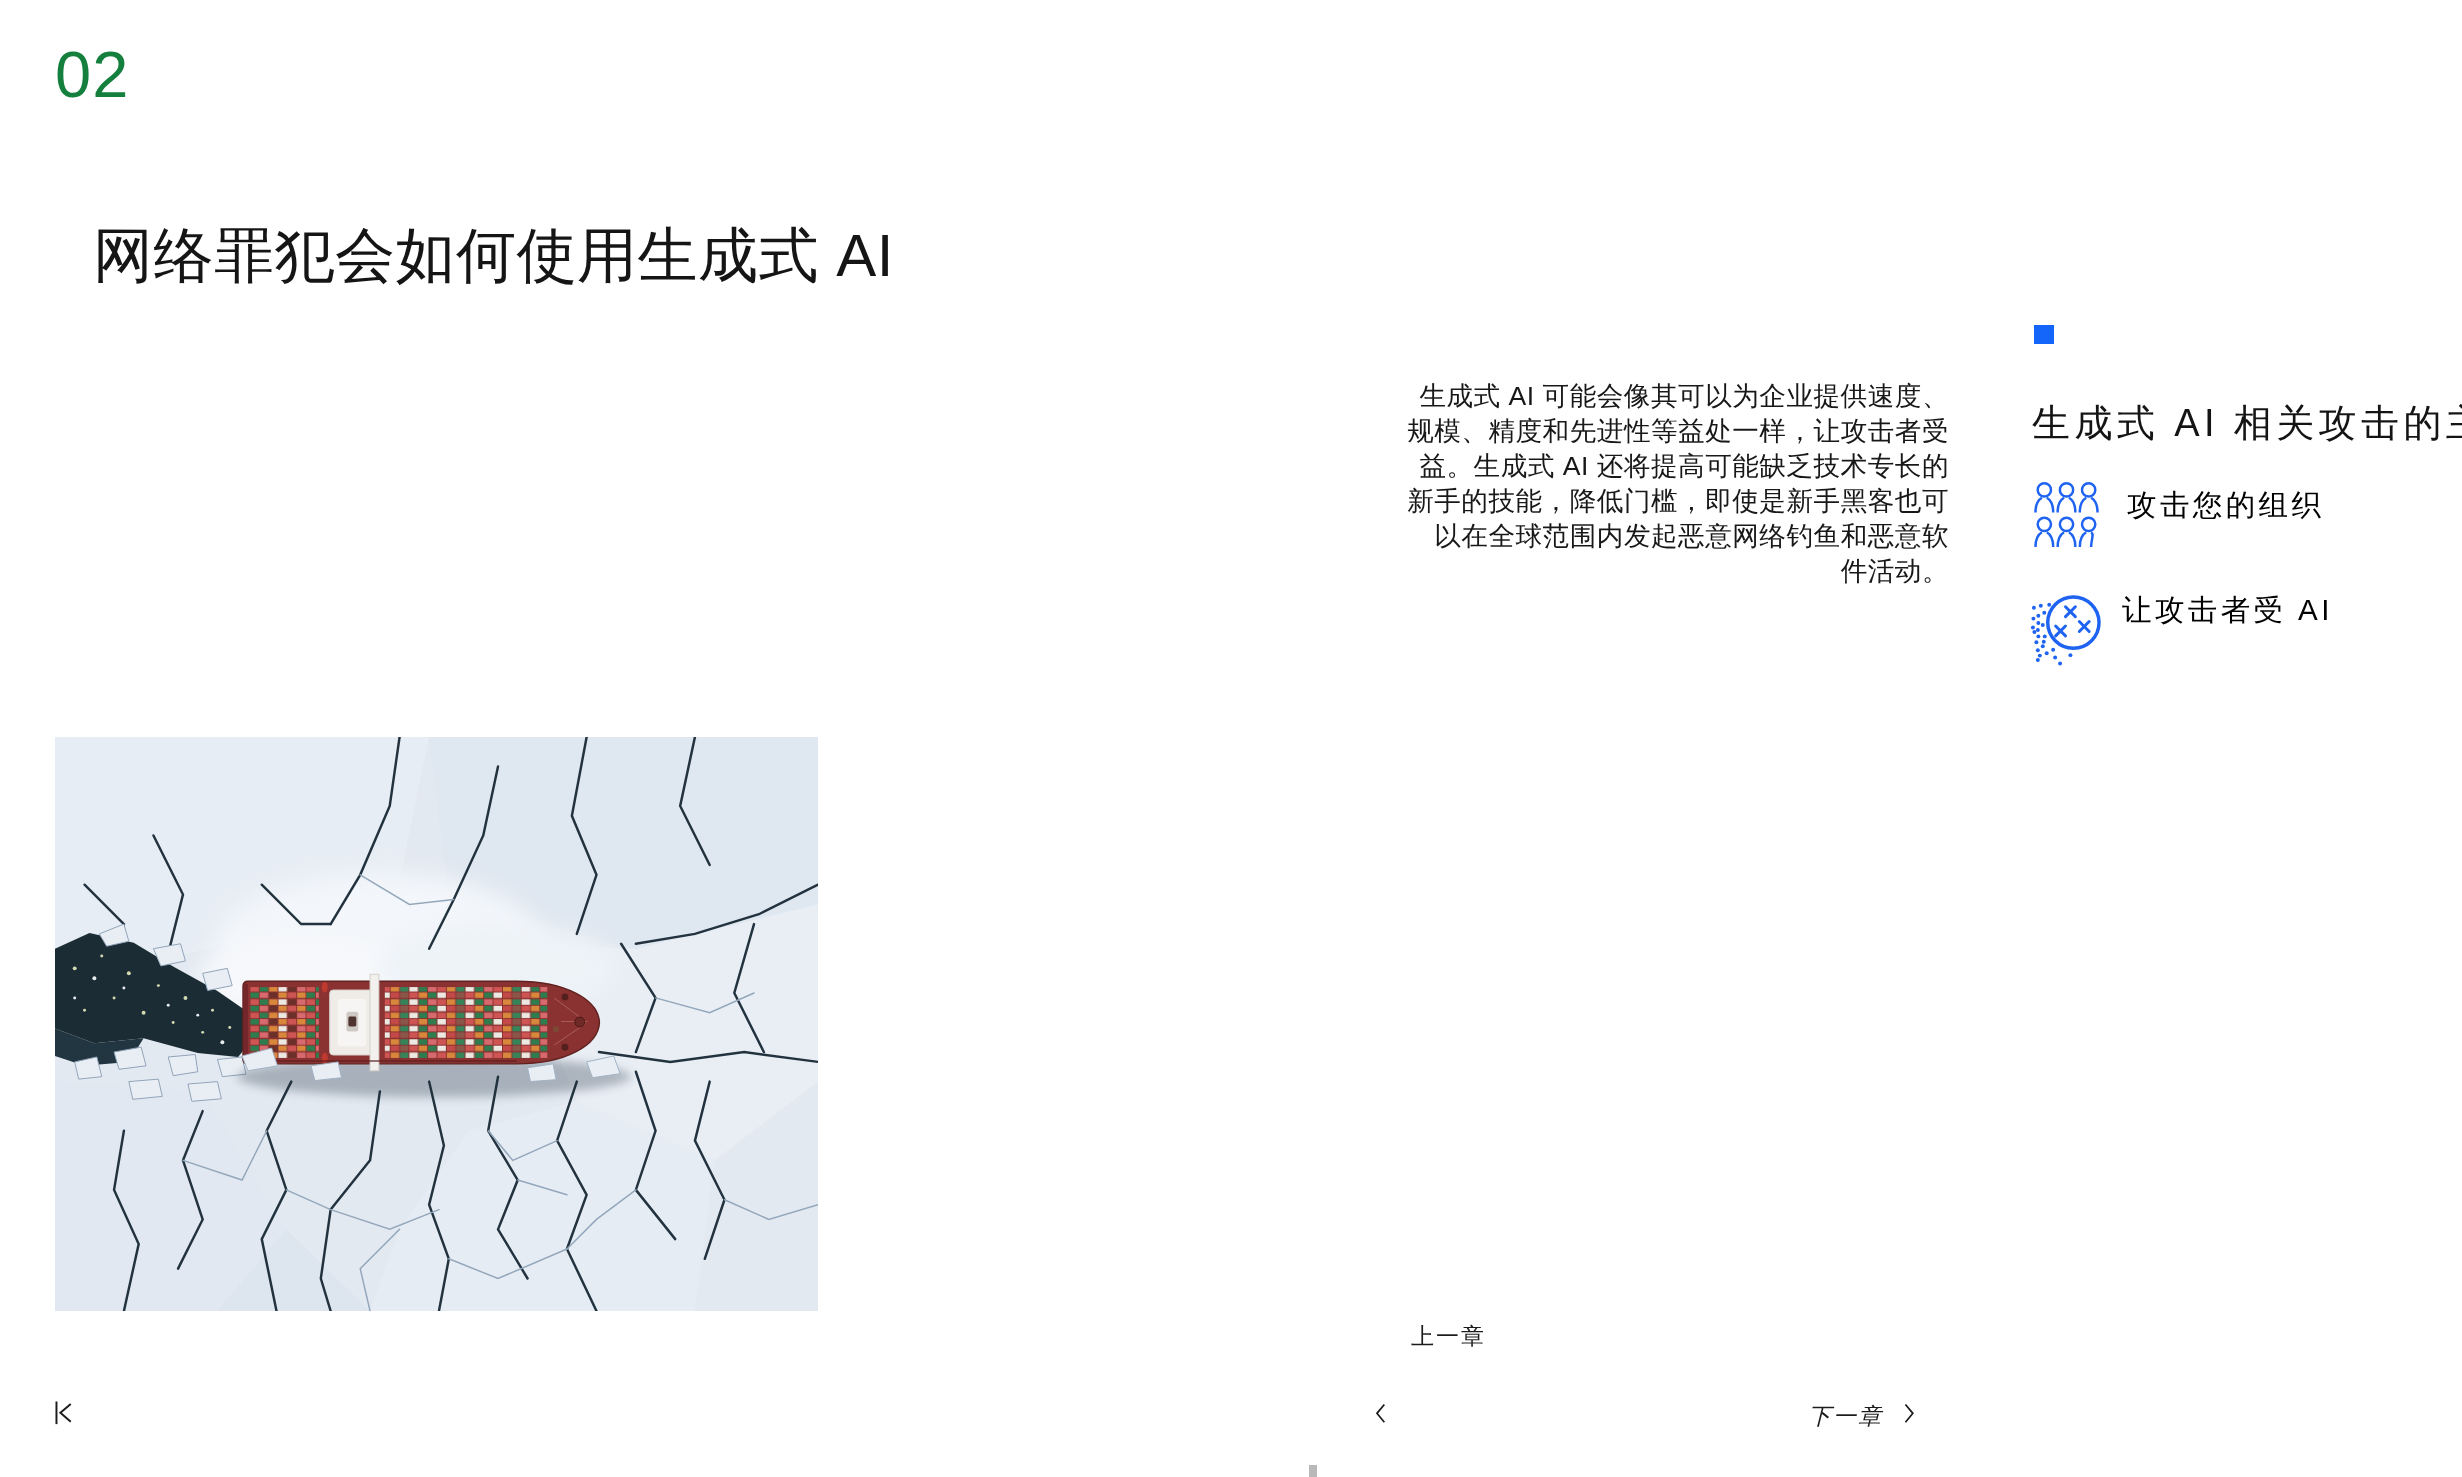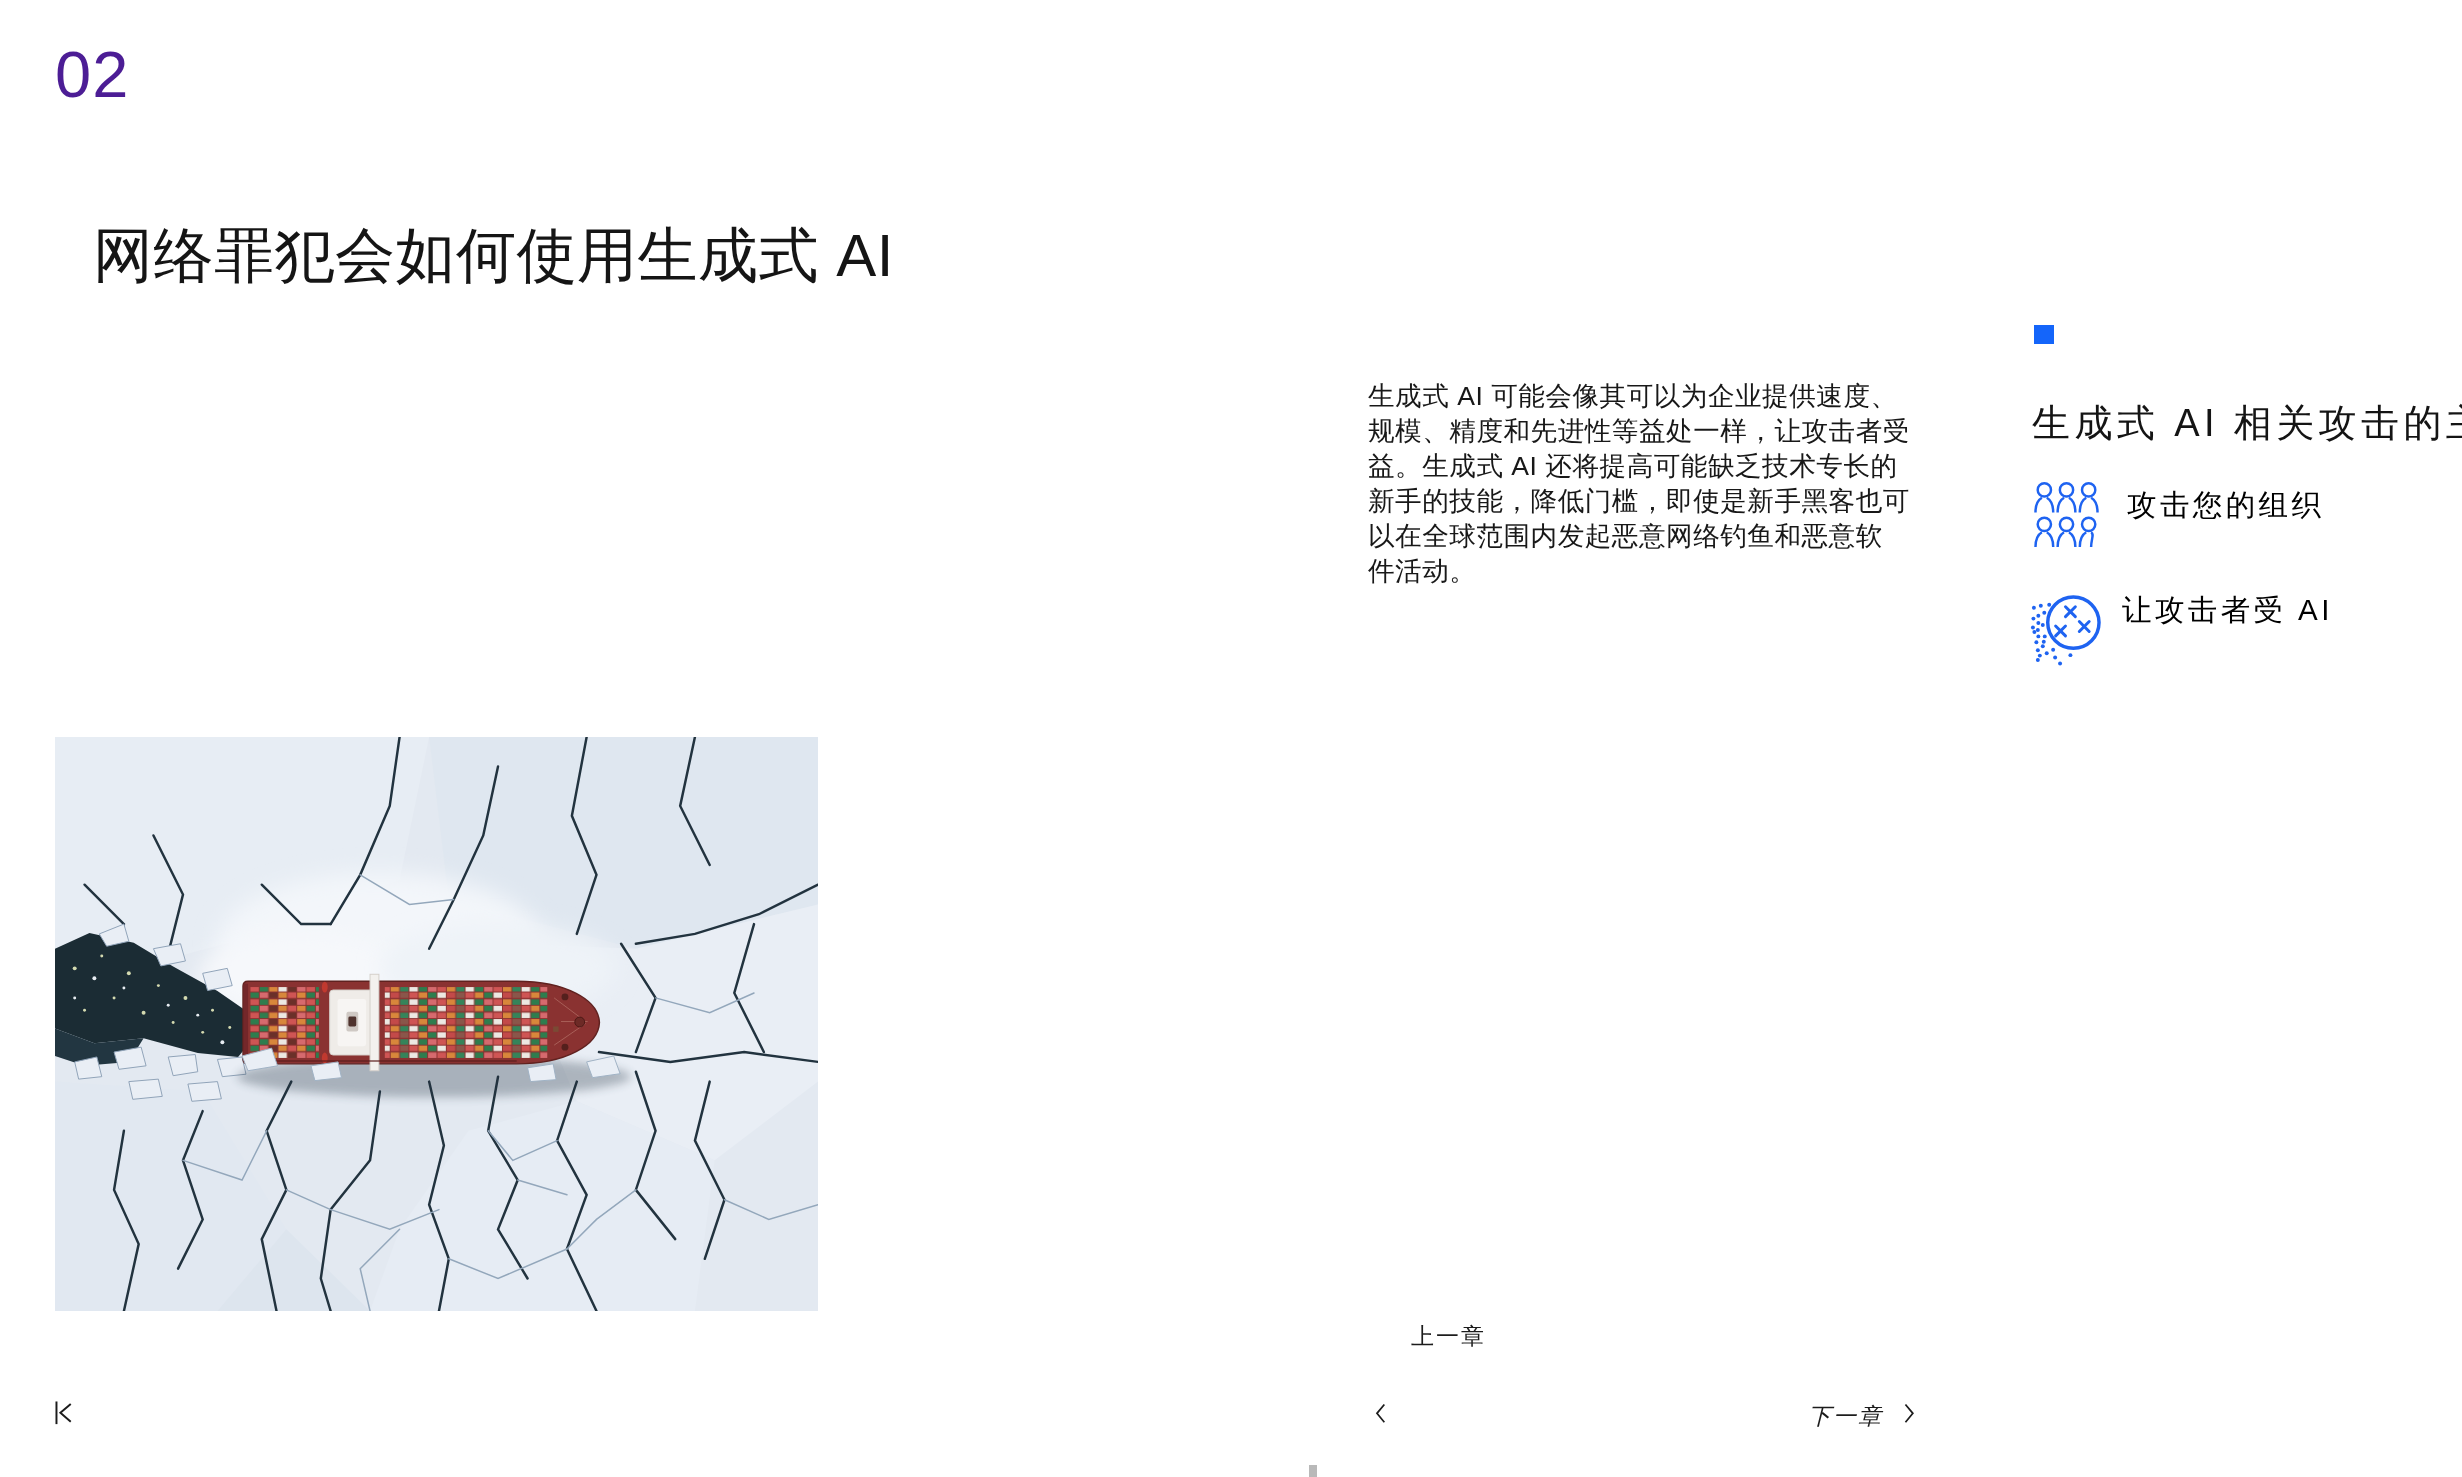--- a/index.html
+++ b/index.html
@@ -7,38 +7,38 @@
     width:2626px;height:1477px;position:relative;overflow:hidden;
     background:#ffffff;
     font-family:"Liberation Sans","DejaVu Sans",sans-serif;
     -webkit-font-smoothing:antialiased;
   }
   .abs{position:absolute;}
 
   .chapter-number{
     left:55px;top:39px;
     font-size:65px;line-height:1.1;font-weight:200;
-    color:#4c1d95;letter-spacing:1px;
+    color:#15803d;letter-spacing:1px;
   }
   .page-title{
     left:53px;top:178px;
     font-size:60px;line-height:1.25;font-weight:300;
     color:#151515;letter-spacing:0.5px;white-space:nowrap;margin-left:40px;
   }
 
   .hero-image{
     left:55px;top:737px;width:763px;height:574px;
   }
   .hero-image svg{display:block;width:763px;height:574px;}
 
   .body-text{
     left:1368px;top:379px;width:581px;
     font-size:26.6px;line-height:35px;color:#181818;letter-spacing:0.5px;
   }
-  .body-text p{margin:0;white-space:pre-line;}
+  .body-text p{margin:0;white-space:pre-line;text-align:right;}
   .body-text p + p{margin-top:48px;}
 
   .section-marker{
     left:2034px;top:325px;width:19.7px;height:18.7px;background:#1465FA;
   }
   .section-heading{
     left:2032px;top:367px;
     font-size:38px;line-height:1.3;font-weight:400;
     color:#141414;letter-spacing:4.4px;white-space:nowrap;
   }

